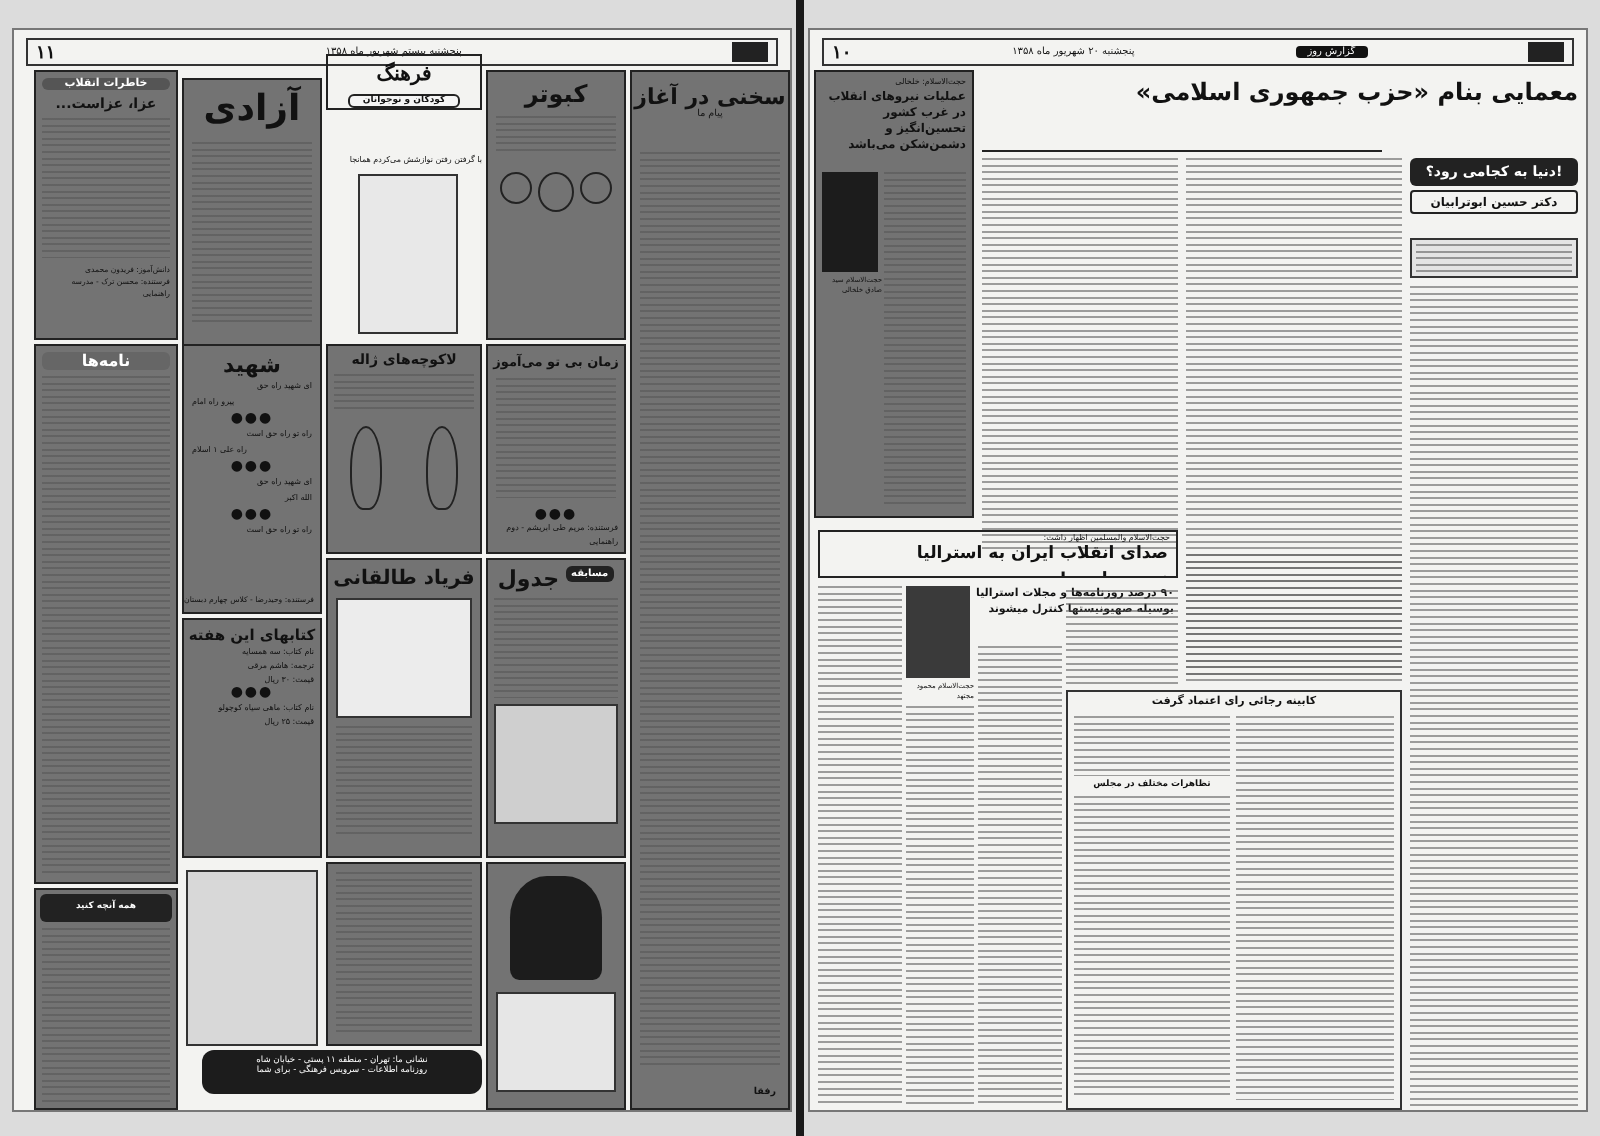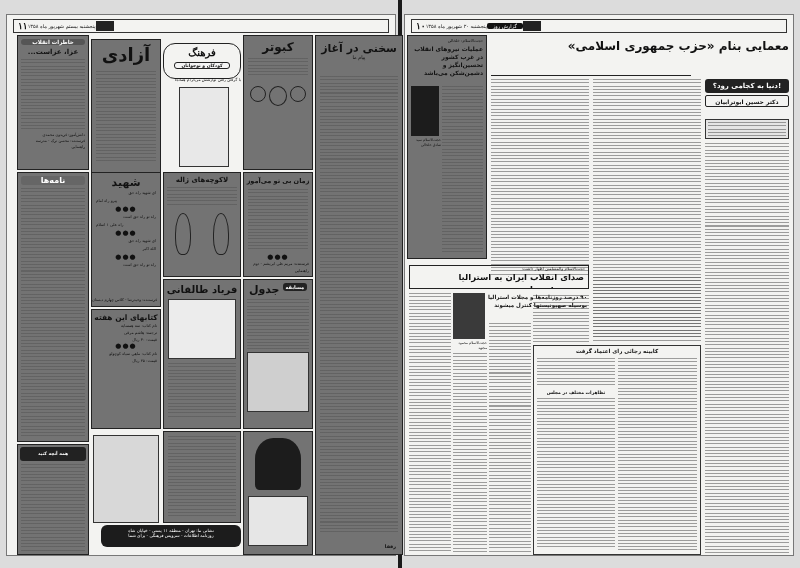--- a/index.html
+++ b/index.html
@@ -3,21 +3,21 @@
 <meta charset="utf-8">
 <style>
   html, body { margin:0; padding:0; }
   body { width:800px; height:568px; background:#dcdcdc; position:relative; overflow:hidden;
          font-family:"DejaVu Sans", sans-serif; color:#111; }
   .page { position:absolute; top:14px; height:542px; background:#f3f3f1; border:1px solid #777; box-sizing:border-box; }
   .page.left { left:6px; width:390px; }
   .page.right { left:404px; width:390px; }
   .fold { position:absolute; left:398px; top:0; width:4px; height:568px; background:#1a1a1a; }
   .hdr { position:absolute; top:4px; left:6px; right:6px; height:14px; border:1px solid #333; display:flex;
-         align-items:center; justify-content:flex-end; font-size:5px; padding:0 4px; box-sizing:border-box; direction:rtl; }
+         align-items:center; justify-content:space-between; font-size:5px; padding:0 4px; box-sizing:border-box; direction:rtl; }
   .hdr .num { font-size:9px; font-weight:bold; font-family:"DejaVu Serif", serif; }
   .hdr .logo { width:18px; height:10px; background:#222; }
   .hdr .section { background:#111; color:#fff; padding:0 6px; font-size:5px; border-radius:2px; }
   .box { position:absolute; border:1.5px solid #222; border-radius:0; box-sizing:border-box; background:#737373; overflow:hidden; }
   .col { position:absolute; box-sizing:border-box; overflow:hidden; }
   .t { direction:rtl; text-align:right; }
   .big { font-weight:900; font-family:"DejaVu Sans", sans-serif; text-align:center; }
   .banner { background:#222; color:#fff; text-align:center; font-weight:bold; font-size:8px; border-radius:3px; }
   .lines { background: repeating-linear-gradient(to bottom, #555 0 1px, transparent 1px 3.3px); opacity:.55; }
   .rule { position:absolute; background:#222; }
@@ -31,21 +31,21 @@
 
 <div class="fold"></div>
 
 <div class="page left">
   <div class="hdr">
     <div class="logo"></div>
     <span>پنجشنبه بیستم شهریور ماه ۱۳۵۸</span>
     <span class="num">۱۱</span>
   </div>
 
-  <div class="box" style="left:308px;top:20px;width:88px;height:520px;">
+  <div class="box" style="left:308px;top:20px;width:80px;height:520px;">
     <div class="t big" style="font-size:11px;margin-top:6px;">سخنی در آغاز</div>
     <div class="t sm" style="padding:0 4px;text-align:center;">پیام ما</div>
     <div class="lines" style="position:absolute;left:4px;right:4px;top:40px;bottom:20px;"></div>
     <div class="t sm" style="position:absolute;bottom:4px;right:6px;font-weight:bold;">رفقا</div>
   </div>
 
   <div class="box" style="left:236px;top:20px;width:70px;height:135px;">
     <div class="big" style="font-size:12px;margin-top:4px;">کبوتر</div>
     <div class="lines" style="margin:4px;height:20px;"></div>
     <div style="display:flex;justify-content:center;gap:3px;margin-top:8px;">
@@ -74,21 +74,21 @@
   <div class="box" style="left:236px;top:416px;width:70px;height:124px;">
     <div class="dark" style="margin:6px auto;width:46px;height:52px;border-radius:40% 40% 10% 10%;"></div>
     <div class="img" style="margin:4px;height:50px;background:#e6e6e6;"></div>
   </div>
 
   <div class="box" style="left:84px;top:24px;width:70px;height:135px;">
     <div class="big" style="font-size:18px;margin-top:4px;">آزادی</div>
     <div class="lines" style="margin:6px 4px;height:90px;"></div>
   </div>
 
-  <div class="col" style="left:156px;top:28px;width:78px;height:36px;border:1.5px solid #222;border-radius:12px;">
+  <div class="col" style="left:156px;top:12px;width:78px;height:28px;border:1.5px solid #222;border-radius:0;">
     <div style="font-size:10px;font-weight:bold;text-align:center;margin-top:3px;font-family:'DejaVu Serif',serif;">فرهنگ</div>
     <div class="banner" style="font-size:4.5px;margin:4px 10px 0;background:#f5f5f5;color:#111;border:1px solid #222;">کودکان و نوجوانان</div>
   </div>
   <div class="t sm" style="position:absolute;left:156px;top:62px;width:78px;font-size:4px;">با گرفتن رفتن نوازشش می‌کردم همانجا</div>
   <div class="img" style="position:absolute;left:172px;top:72px;width:50px;height:80px;background:#e8e8e8;"></div>
 
   <div class="box" style="left:156px;top:157px;width:78px;height:105px;">
     <div class="t" style="font-size:7px;font-weight:bold;text-align:center;margin-top:3px;">لاکوچه‌های ژاله</div>
     <div class="lines" style="margin:3px;height:20px;"></div>
     <div style="display:flex;justify-content:space-around;margin-top:6px;">

